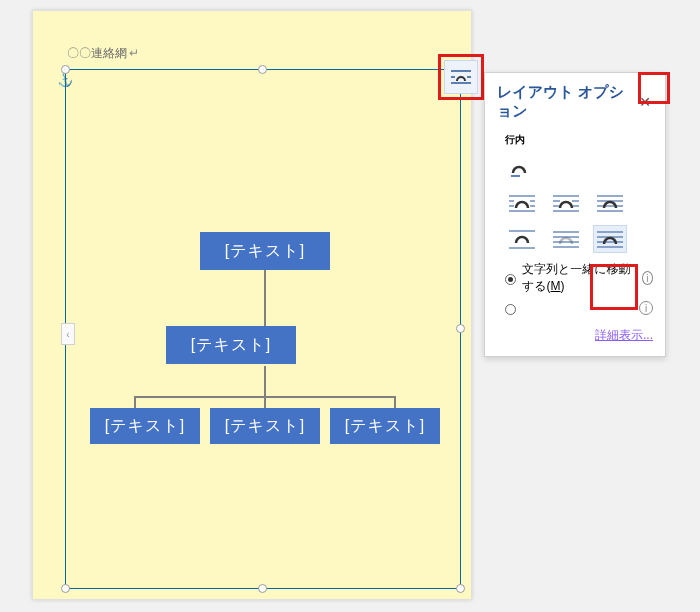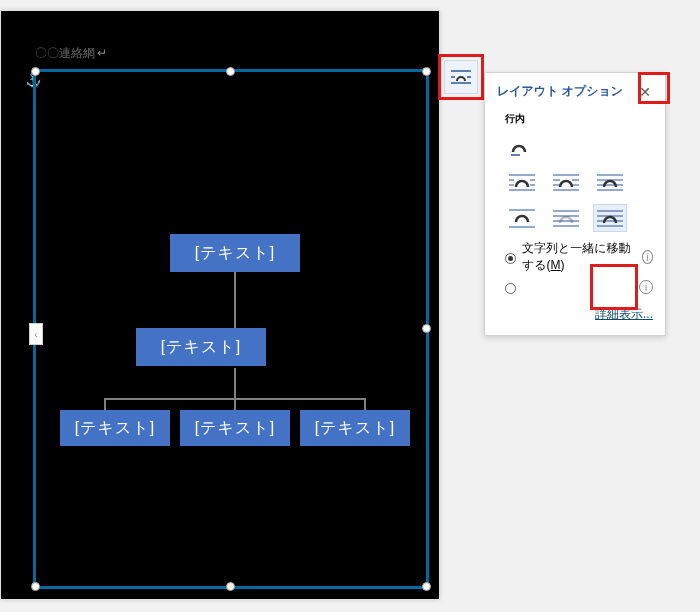--- a/index.html
+++ b/index.html
@@ -6,23 +6,23 @@
   body {
     width: 700px; height: 612px;
     background: #f1f1f1;
     font-family: "Yu Gothic UI", "Meiryo", sans-serif;
     font-size: 12px;
     position: relative;
     overflow: hidden;
   }
   .page {
     position: absolute;
-    left: 0; top: 10px;
+    left: 32px; top: 10px;
     width: 440px; height: 590px;
-    background: #000000;
+    background: #fef9c3;
     box-shadow: 0 0 4px rgba(0,0,0,.15);
     border: 1px solid #e0e0e0;
   }
   .doc-title {
     position: absolute;
     left: 34px; top: 34px;
     color: #6a6a6a;
     font-size: 12px;
     display: flex; align-items: baseline; gap: 2px;
   }
@@ -30,21 +30,21 @@
   .anchor {
     position: absolute;
     left: 24px; top: 62px;
     color: #4a7ec9; font-size: 13px;
     transform: rotate(-10deg);
   }
   .sel {
     position: absolute;
     left: 32px; top: 58px;
     width: 396px; height: 520px;
-    border: 3px solid #0369a1;
+    border: 1px solid #0369a1;
     text-align: center;
   }
   .handle {
     position: absolute; width: 9px; height: 9px;
     background: #fff; border: 1px solid #9a9a9a; border-radius: 50%;
   }
   .h-tl{left:-5px;top:-5px}.h-tr{right:-5px;top:-5px}
   .h-bl{left:-5px;bottom:-5px}.h-br{right:-5px;bottom:-5px}
   .h-tc{left:calc(50% - 5px);top:-5px}.h-bc{left:calc(50% - 5px);bottom:-5px}
   .h-ml{left:-5px;top:calc(50% - 5px)}.h-mr{right:-5px;top:calc(50% - 5px)}
@@ -73,35 +73,35 @@
     position:absolute; border:3px solid #e01b1b; pointer-events:none;
   }
 
   .panel {
     position:absolute; left:484px; top:72px;
     width:182px; background:#fff;
     border:1px solid #d0d0d0; box-shadow:0 2px 6px rgba(0,0,0,.15);
     padding:10px 12px 12px 12px;
   }
   .panel-head { display:flex; justify-content:space-between; align-items:center; margin-bottom:12px;}
-  .panel-title { color:#2b579a; font-weight:bold; font-size:12px;}
+  .panel-title { color:#2b579a; font-weight:bold; font-size:15px;}
   .close-x { color:#555; font-size:14px; padding:0 2px; }
   .sec-label { font-weight:bold; font-size:10px; margin:8px 0 6px 8px; }
   .opt-row { display:flex; gap:10px; margin-left:8px; margin-bottom:8px;}
   .opt {
     width:34px; height:28px; border:1px solid transparent;
     display:flex; align-items:center; justify-content:center;
     position:relative;
   }
   .opt.sel-opt { background:#e6eef9; border-color:#c9d8ef;}
   .radio-row { display:flex; align-items:center; gap:6px; margin:6px 0 2px 8px; font-size:12px;}
   .radio { width:11px; height:11px; border:1px solid #666; border-radius:50%; margin-top:2px; flex:none; position:relative;}
   .radio.checked::after{content:"";position:absolute;inset:2px;background:#333;border-radius:50%;}
   .info { width:14px;height:14px;border:1px solid #888;border-radius:50%;color:#888;font-size:10px;display:flex;align-items:center;justify-content:center; margin-left:auto;}
-  .more-link { color:#0c4a6e; text-decoration:underline; text-align:right; display:block; margin-top:12px; font-size:12px;}
+  .more-link { color:#8b5cf6; text-decoration:underline; text-align:right; display:block; margin-top:12px; font-size:12px;}
   .ul { text-decoration:underline; }
 </style>
 </head>
 <body>
 
 <div class="page">
   <div class="doc-title">
     <span>〇〇連絡網</span>
     <span class="paragraph-mark">↵</span>
   </div>

